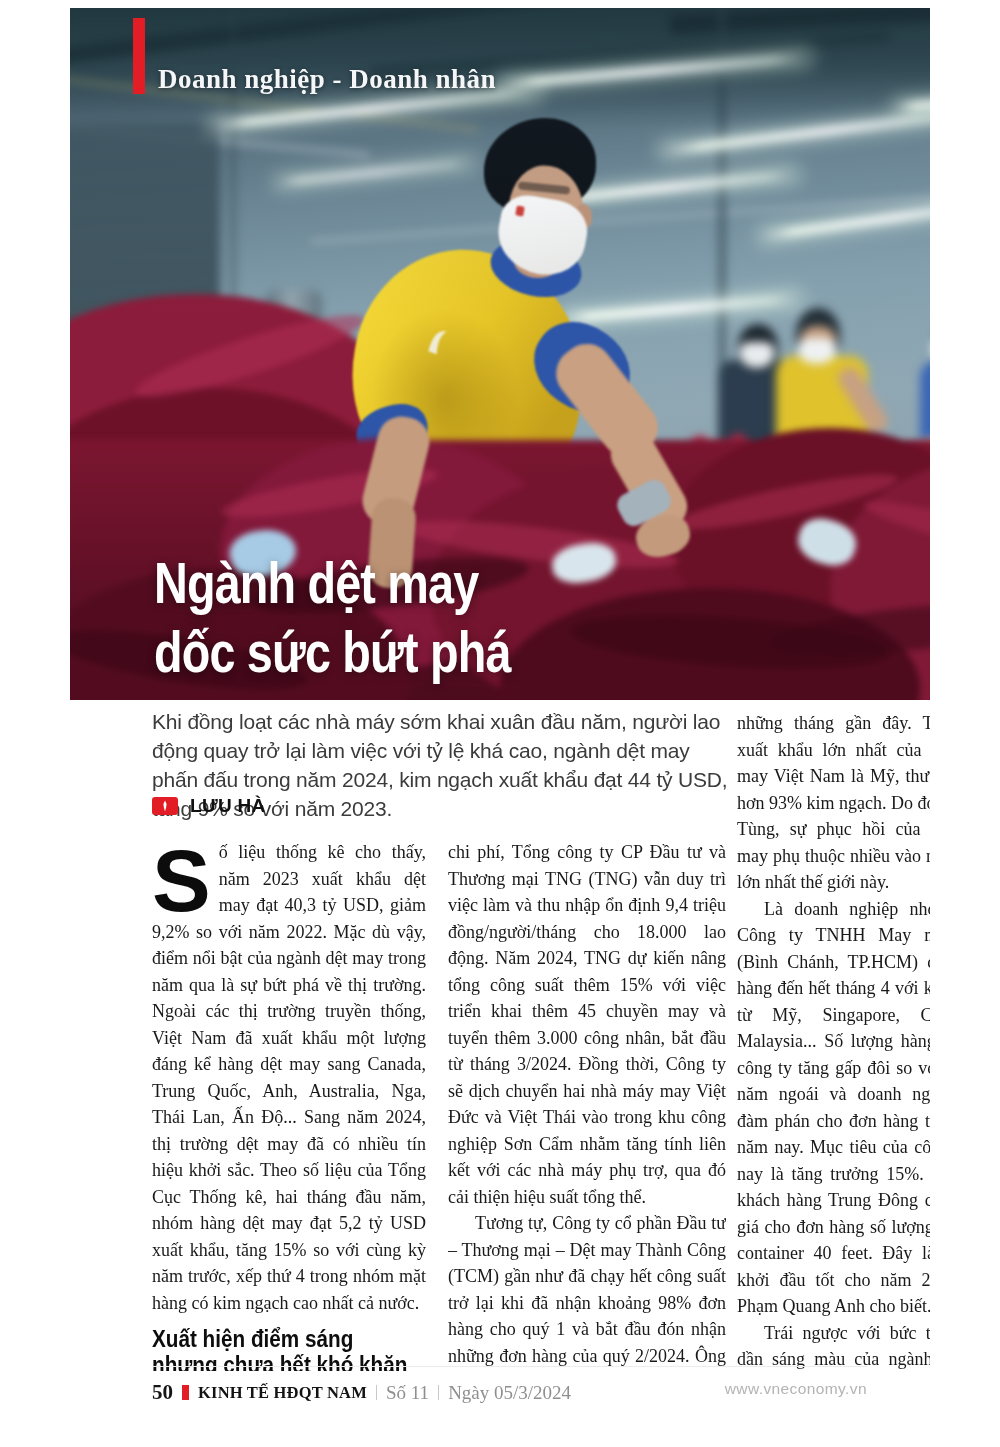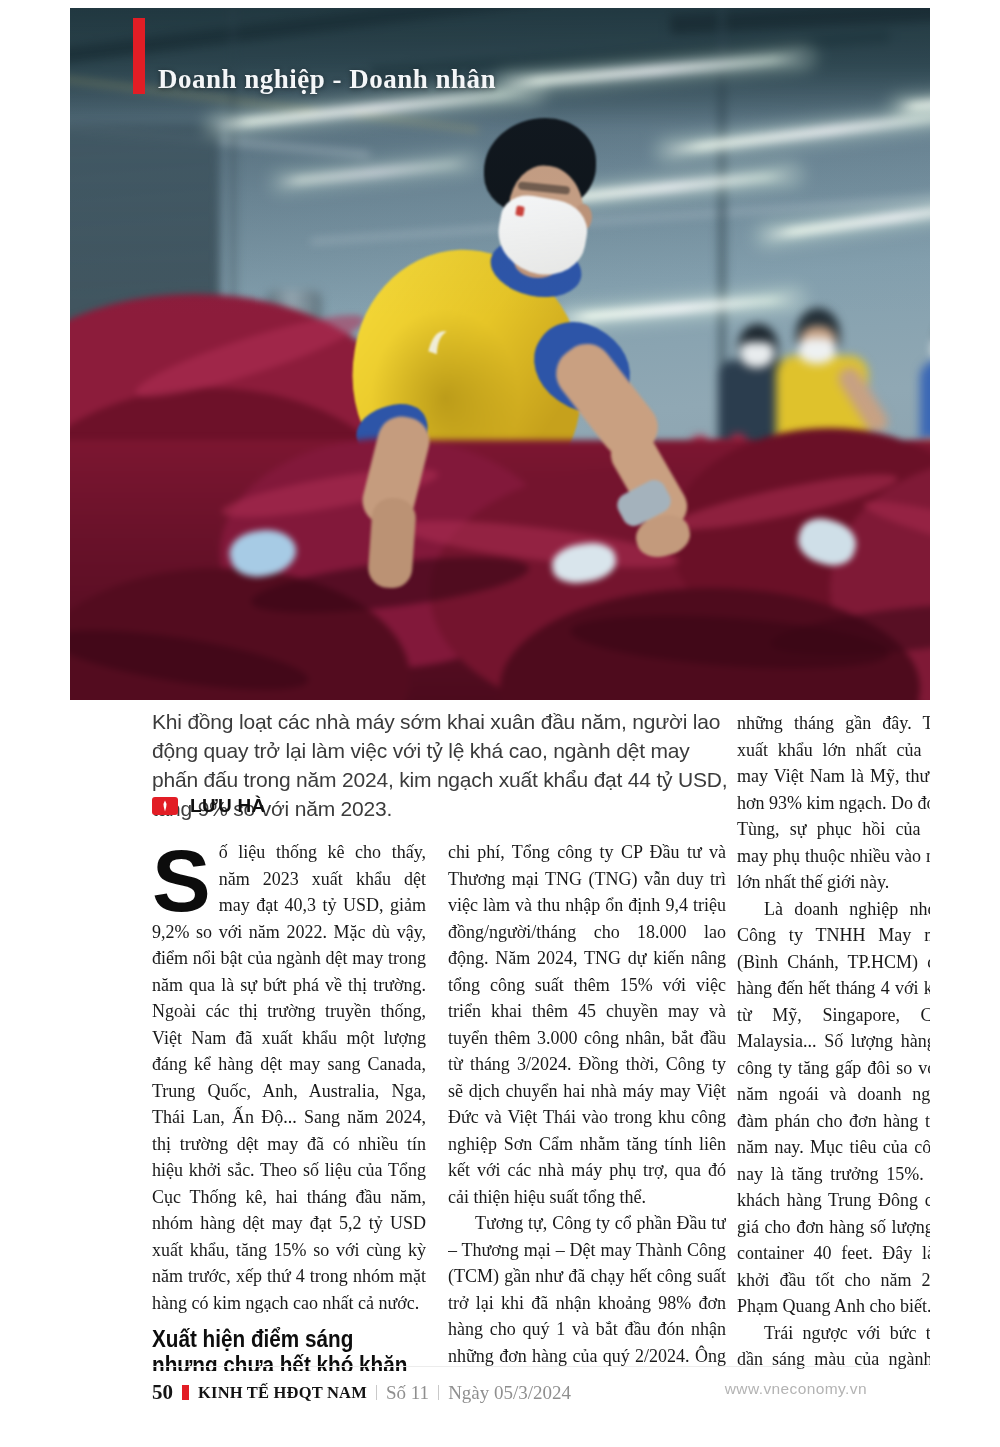--- a/index.html
+++ b/index.html
@@ -253,20 +253,24 @@
       <div class="w-armR-fore"></div>
       <div class="w-cuff"></div>
       <div class="w-hand"></div>
     </div>
 
     <div class="ph-tint"></div>
   </div>
 
   <div class="kicker-bar"></div>
   <div class="kicker-text">Doanh nghiệp - Doanh nhân</div>
+  <h1 class="headline">
+    <span class="hl-line">Ngành dệt may</span>
+    <span class="hl-line">dốc sức bứt phá</span>
+  </h1>
 
   <div class="lede">Khi đồng loạt các nhà máy sớm khai xuân đầu năm, người lao động quay trở lại làm việc với tỷ lệ khá cao, ngành dệt may phấn đấu trong năm 2024, kim ngạch xuất khẩu đạt 44 tỷ USD, tăng 9% so với năm 2023.</div>
   <div class="byline">
     <span class="byline-badge">
       <svg width="12" height="12" viewBox="0 0 12 12">
           <path d="M6 0.5 Q8.2 3.5 7.2 7 L6 11.5 L4.8 7 Q3.8 3.5 6 0.5 Z" fill="#ffffff"></path>
         </svg>
     </span>
     <span class="byline-name">LƯU HÀ</span>
   </div>

